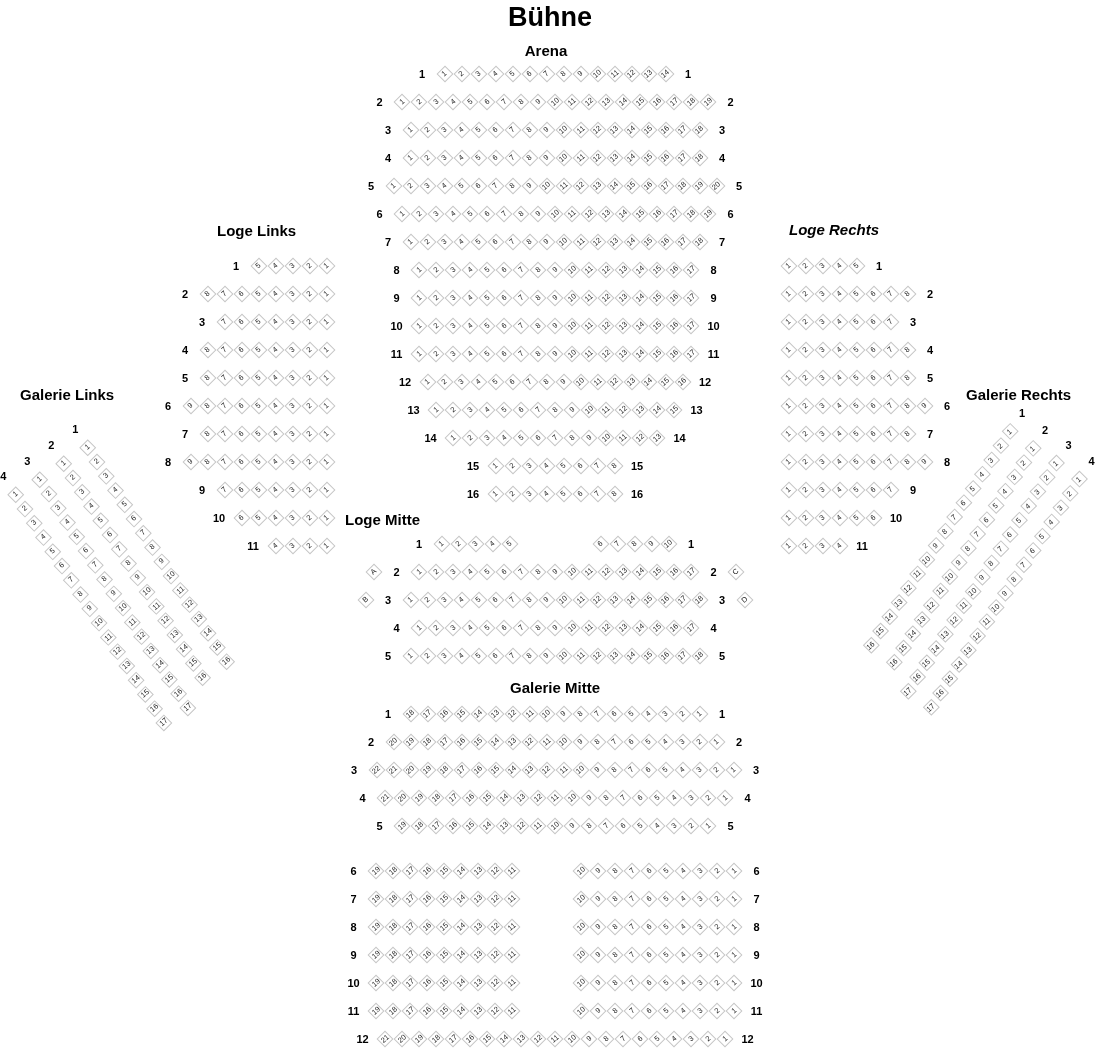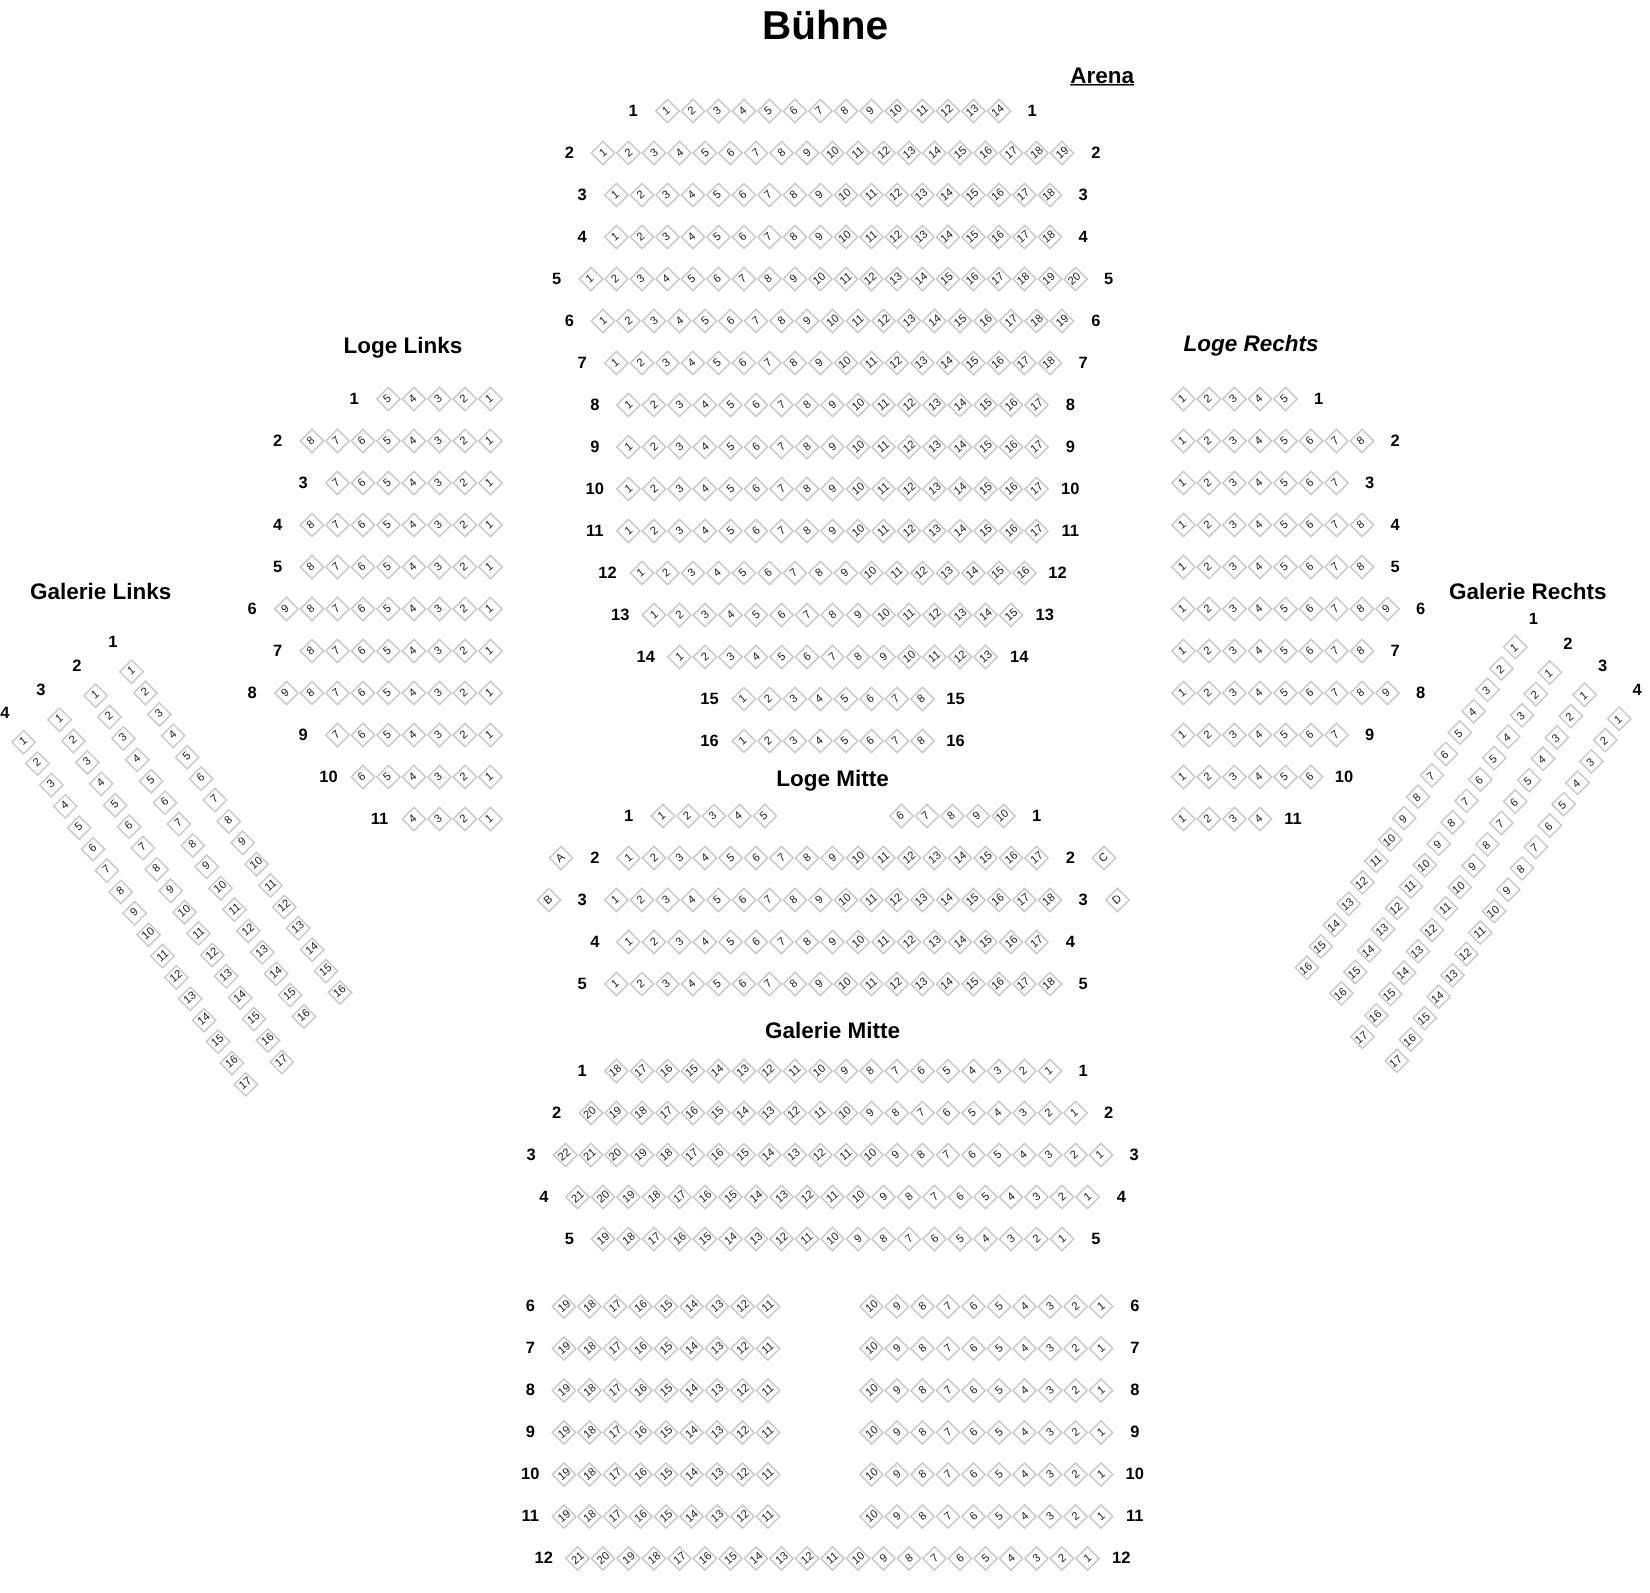--- a/index.html
+++ b/index.html
@@ -3,26 +3,26 @@
 <meta charset="utf-8">
 <style>
   html,body { margin:0; padding:0; background:#ffffff; }
   body { font-family:"Liberation Sans", sans-serif; color:#000; }
   #stage { position:relative; width:1100px; height:1062px; background:#fff; overflow:hidden; }
 
   .title { position:absolute; top:2px; left:0; width:100%; text-align:center;
            font-size:27px; font-weight:600; }
 
   .sec-label { position:absolute; font-size:15px; font-weight:600; }
-  .arena-label        { left:356px; top:42px;  width:400px; text-align:right;text-decoration:underline; }
-  .loge-links-label   { left:229px; top:222px; }
+  .arena-label        { left:346px; top:42px;  width:400px; text-align:center; }
+  .loge-links-label   { left:217px; top:222px; }
   .loge-rechts-label  { left:789px; top:221px;font-style:italic; }
   .galerie-links-label  { left:20px;  top:386px;text-align:center; }
   .galerie-rechts-label { left:966px; top:386px; }
-  .loge-mitte-label   { left:345px; top:511px; width:420px; text-align:center; }
+  .loge-mitte-label   { left:345px; top:511px; width:420px; }
   .galerie-mitte-label{ left:340px; top:679px; width:430px; text-align:center; }
 
   .section { position:absolute; }
   #arena        { left:355px; top:60px;  width:400px; }
   #loge-links   { left:145px; top:252px; width:190px; }
   #loge-rechts  { left:780px; top:252px; width:190px; }
   #loge-mitte   { left:345px; top:530px; width:420px; }
   #galerie-mitte{ left:335px; top:700px; width:440px; }
   #galerie-links, #galerie-rechts { left:0; top:0; width:0; height:0; overflow:visible; }
 

